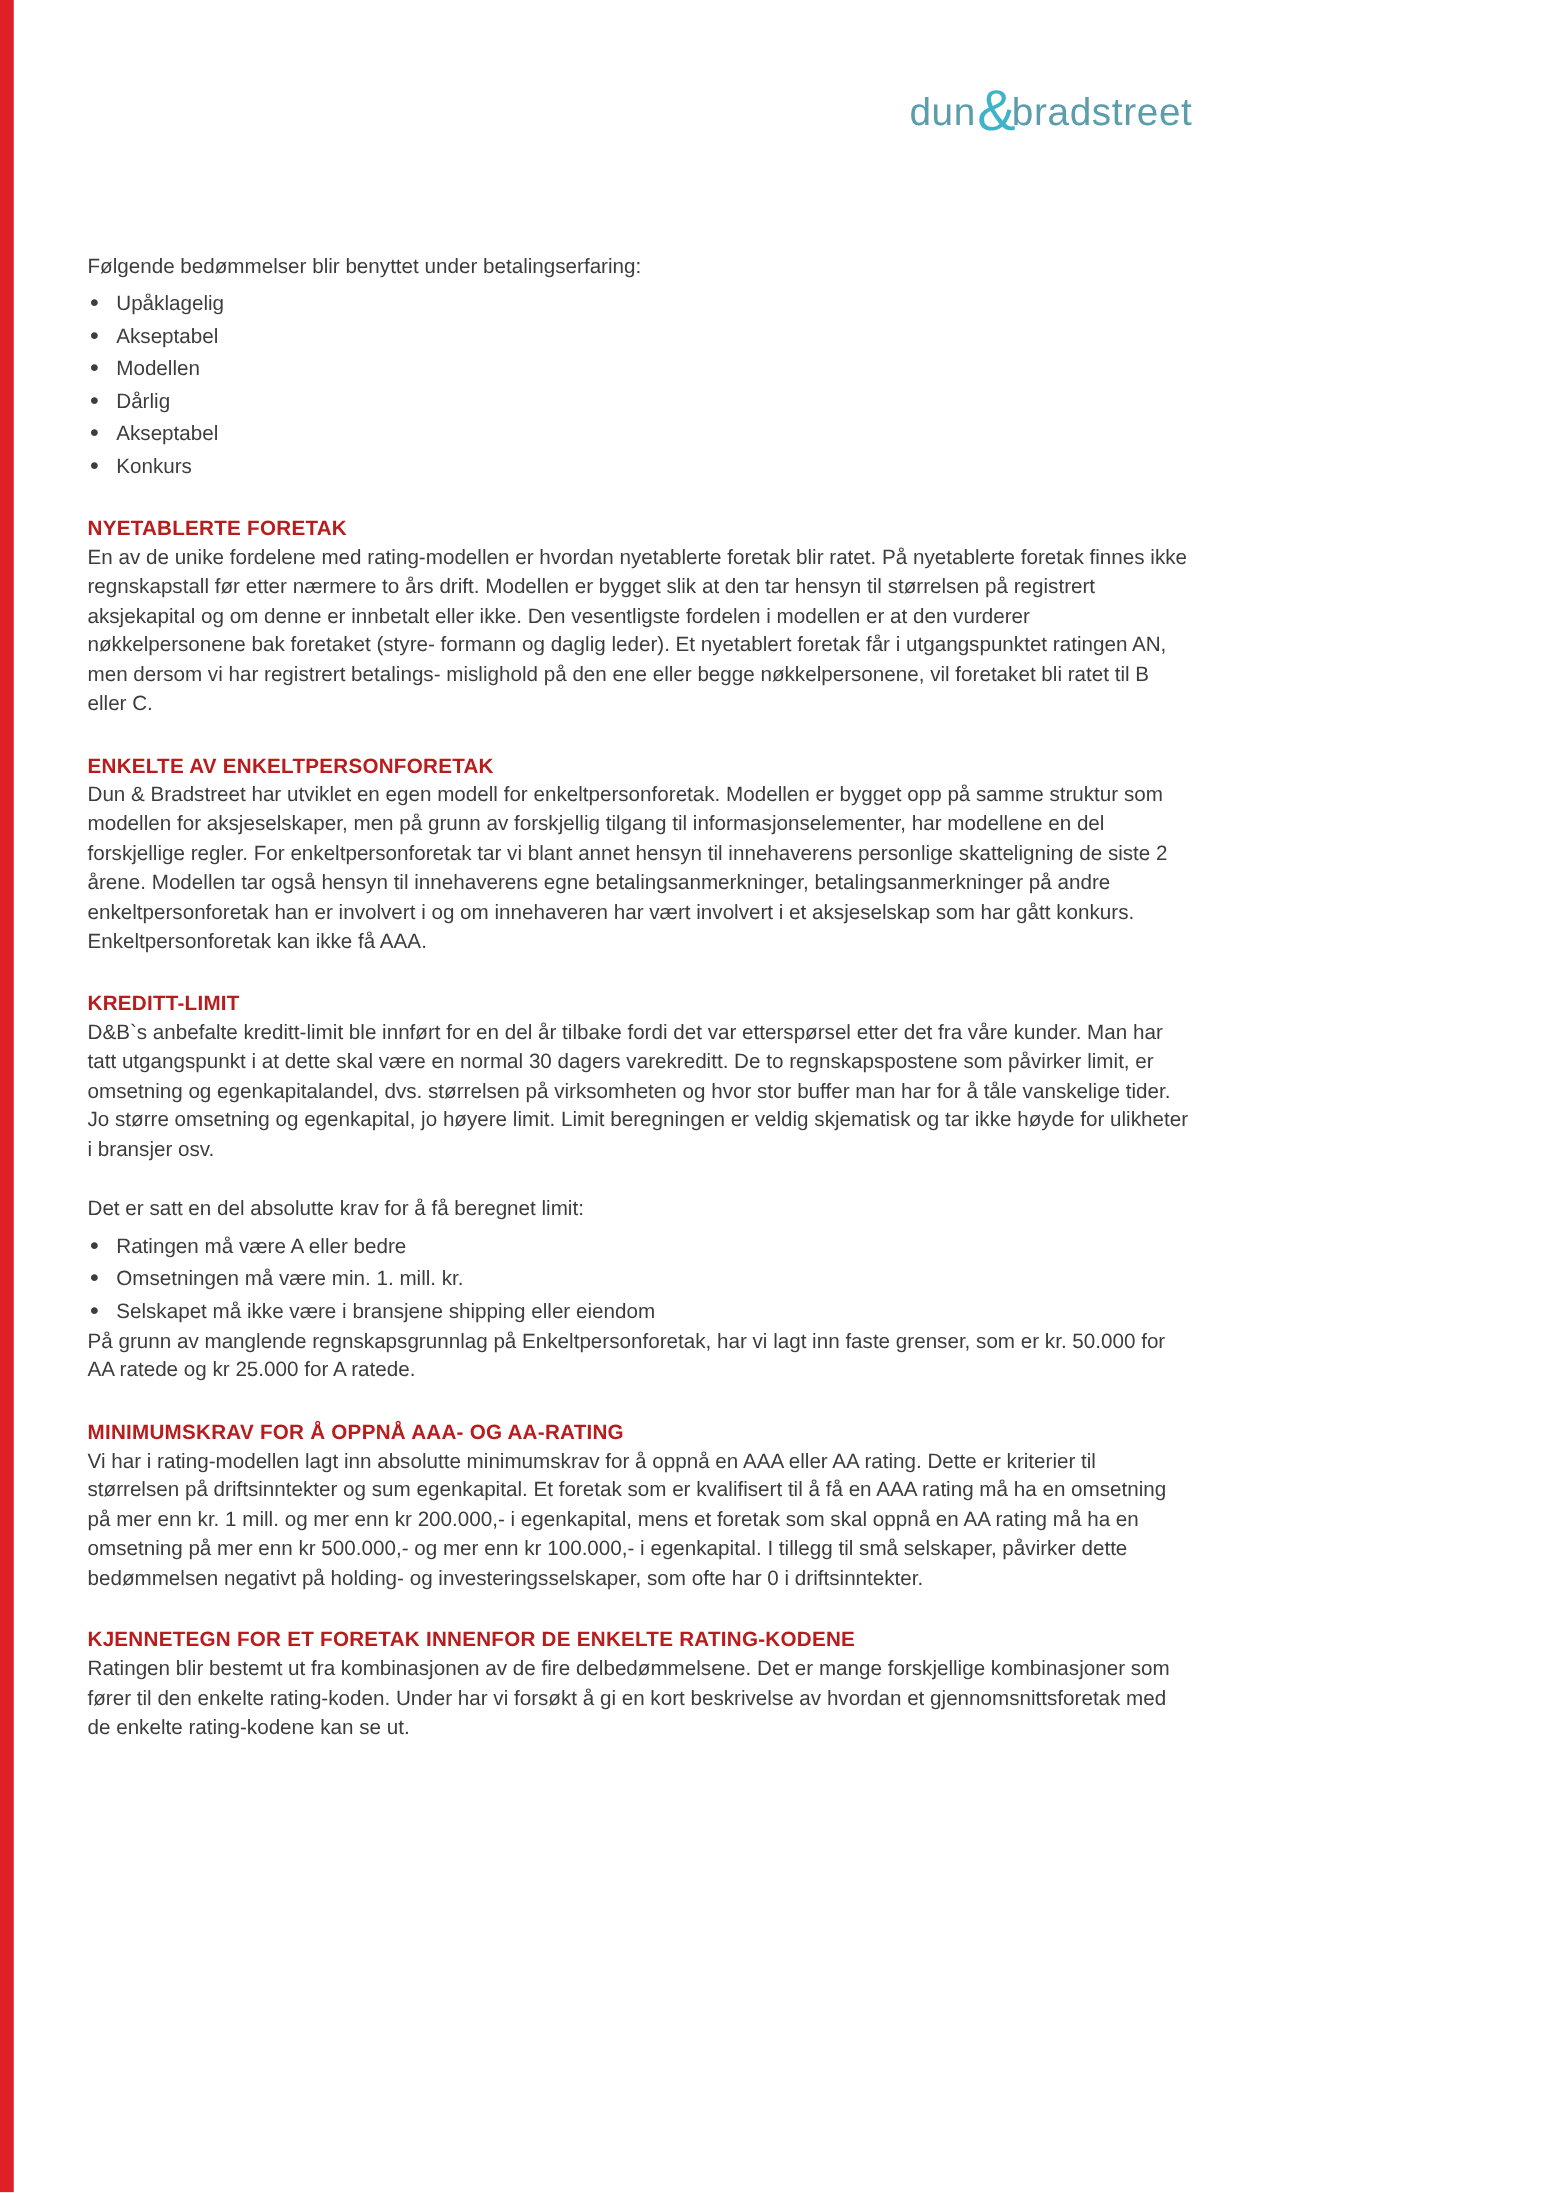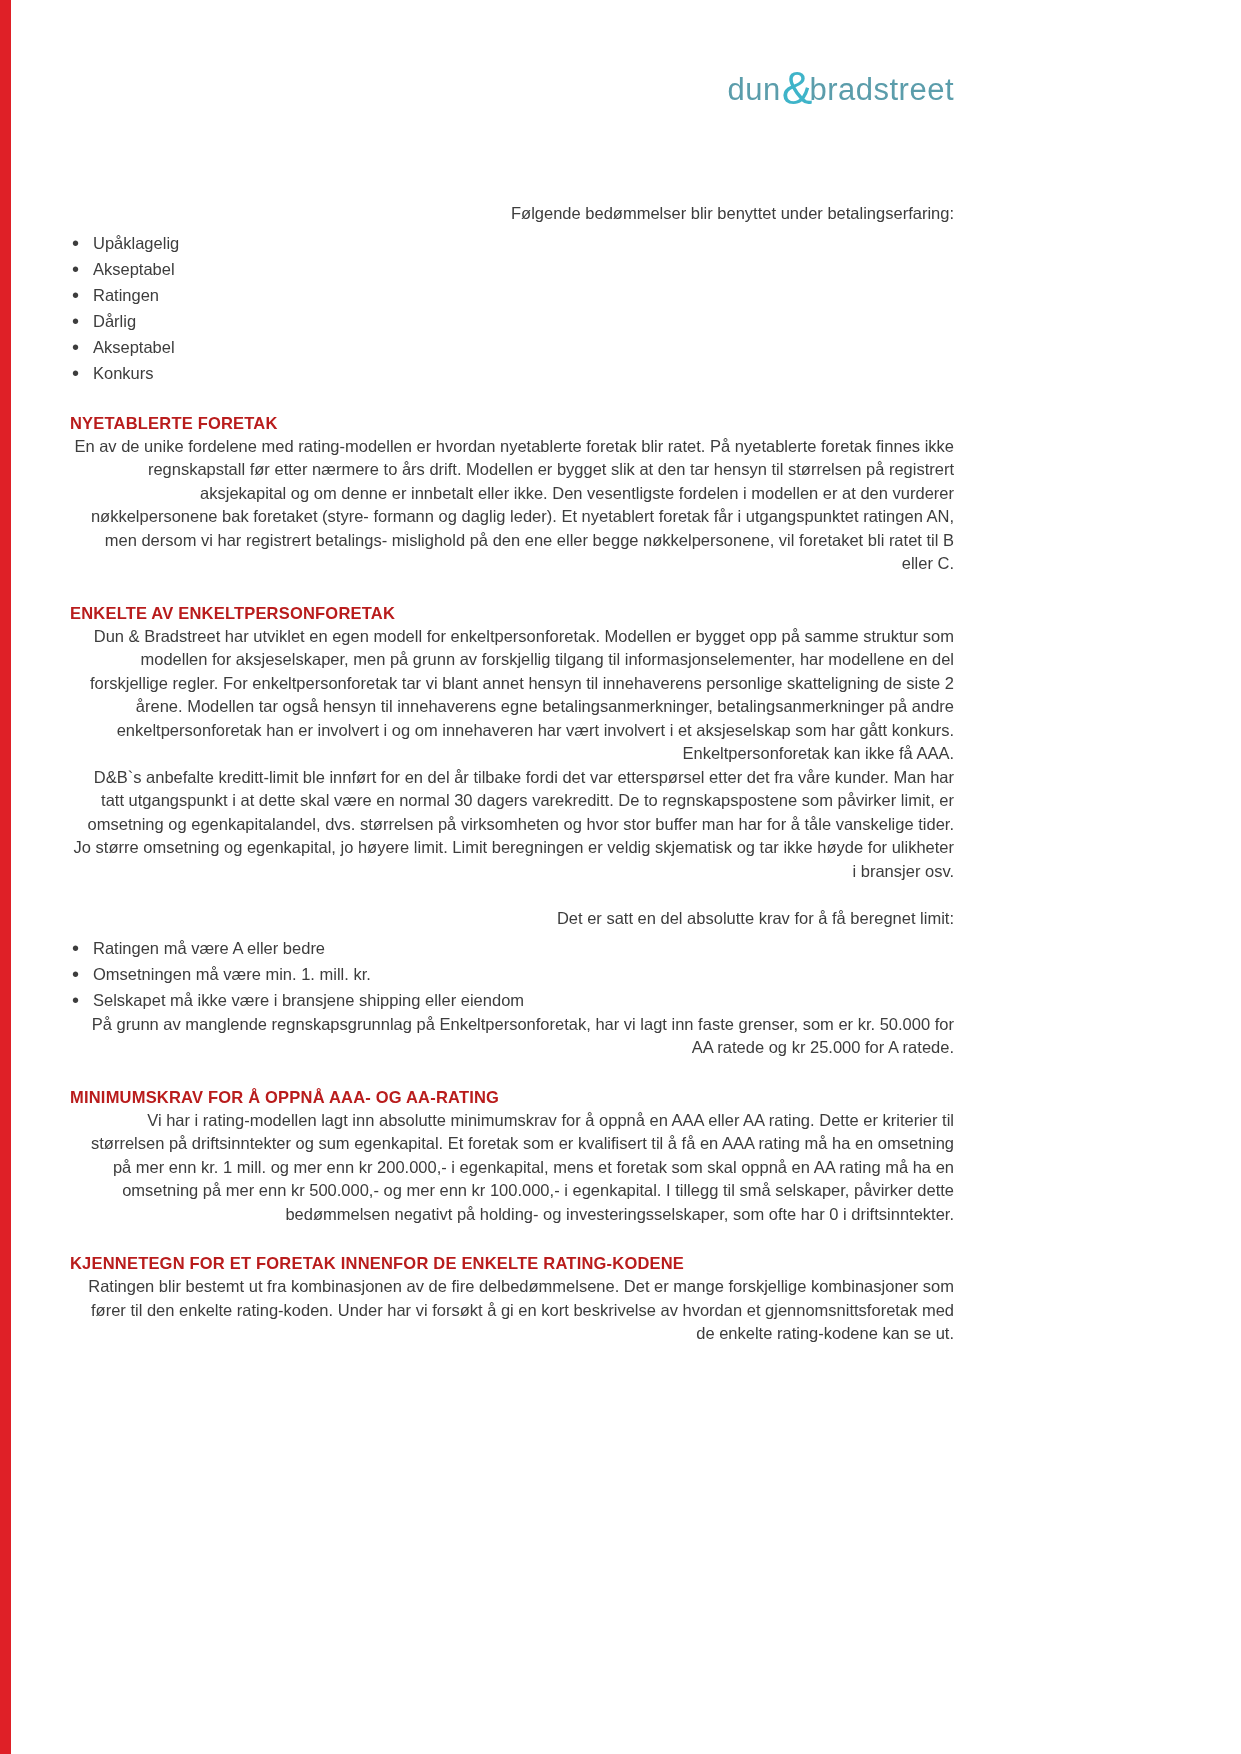--- a/index.html
+++ b/index.html
@@ -42,21 +42,21 @@
     color: #3fb4c9;
     font-weight: 400;
     vertical-align: -4px;
     margin: 0 -3px 0 1px;
   }
   .body-text, p, li {
     font-size: 16.5px;
     line-height: 23.5px;
   }
   .lead { margin: 90px 0 0 0; }
-  p { margin: 0; text-align: right; }
+  p { margin: 0; }
   ul {
     list-style: none;
     margin: 4px 0 0 0;
     padding: 0;
   }
   li {
     position: relative;
     padding-left: 23px;
     line-height: 26px;
   }
@@ -98,37 +98,38 @@
   <div class="content">
 
     <div class="logo">
       <span class="logo-word">dun</span><span class="logo-amp">&amp;</span><span class="logo-word">bradstreet</span>
     </div>
 
     <p class="lead body-text">Følgende bedømmelser blir benyttet under betalingserfaring:</p>
     <ul>
       <li>Upåklagelig</li>
       <li>Akseptabel</li>
-      <li>Ratingen</li>
+      <li>Modellen</li>
       <li>Dårlig</li>
       <li>Akseptabel</li>
       <li>Konkurs</li>
     </ul>
 
     <section>
       <h2>NYETABLERTE FORETAK</h2>
       <p>En av de unike fordelene med rating-modellen er hvordan nyetablerte foretak blir ratet. På nyetablerte foretak finnes ikke regnskapstall før etter nærmere to års drift. Modellen er bygget slik at den tar hensyn til størrelsen på registrert aksjekapital og om denne er innbetalt eller ikke. Den vesentligste fordelen i modellen er at den vurderer nøkkelpersonene bak foretaket (styre- formann og daglig leder). Et nyetablert foretak får i utgangspunktet ratingen AN, men dersom vi har registrert betalings- mislighold på den ene eller begge nøkkelpersonene, vil foretaket bli ratet til B eller C.</p>
     </section>
 
     <section>
       <h2>ENKELTE AV ENKELTPERSONFORETAK</h2>
       <p>Dun &amp; Bradstreet har utviklet en egen modell for enkeltpersonforetak. Modellen er bygget opp på samme struktur som modellen for aksjeselskaper, men på grunn av forskjellig tilgang til informasjonselementer, har modellene en del forskjellige regler. For enkeltpersonforetak tar vi blant annet hensyn til innehaverens personlige skatteligning de siste 2 årene. Modellen tar også hensyn til innehaverens egne betalingsanmerkninger, betalingsanmerkninger på andre enkeltpersonforetak han er involvert i og om innehaveren har vært involvert i et aksjeselskap som har gått konkurs. Enkeltpersonforetak kan ikke få AAA.</p>
     </section>
 
     <section>
+      <h2>KREDITT-LIMIT</h2>
       <p>D&amp;B`s anbefalte kreditt-limit ble innført for en del år tilbake fordi det var etterspørsel etter det fra våre kunder. Man har tatt utgangspunkt i at dette skal være en normal 30 dagers varekreditt. De to regnskapspostene som påvirker limit, er omsetning og egenkapitalandel, dvs. størrelsen på virksomheten og hvor stor buffer man har for å tåle vanskelige tider. Jo større omsetning og egenkapital, jo høyere limit. Limit beregningen er veldig skjematisk og tar ikke høyde for ulikheter i bransjer osv.</p>
       <p class="gap-top">Det er satt en del absolutte krav for å få beregnet limit:</p>
       <ul>
         <li>Ratingen må være A eller bedre</li>
         <li>Omsetningen må være min. 1. mill. kr.</li>
         <li>Selskapet må ikke være i bransjene shipping eller eiendom</li>
       </ul>
       <p class="big-gap-top">På grunn av manglende regnskapsgrunnlag på Enkeltpersonforetak, har vi lagt inn faste grenser, som er kr. 50.000 for AA ratede og kr 25.000 for A ratede.</p>
     </section>
 

